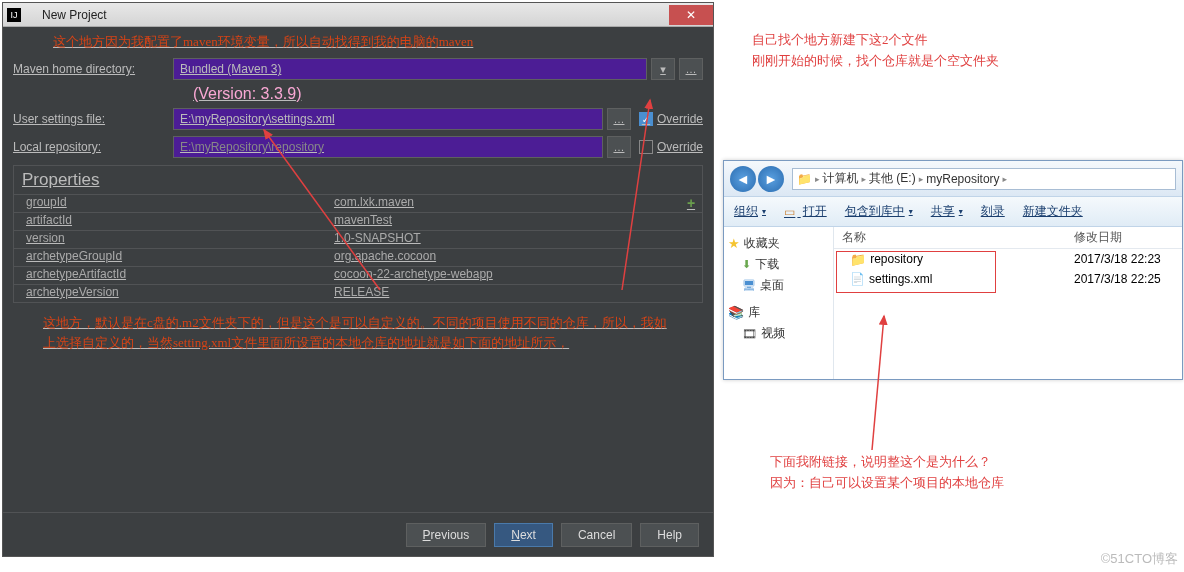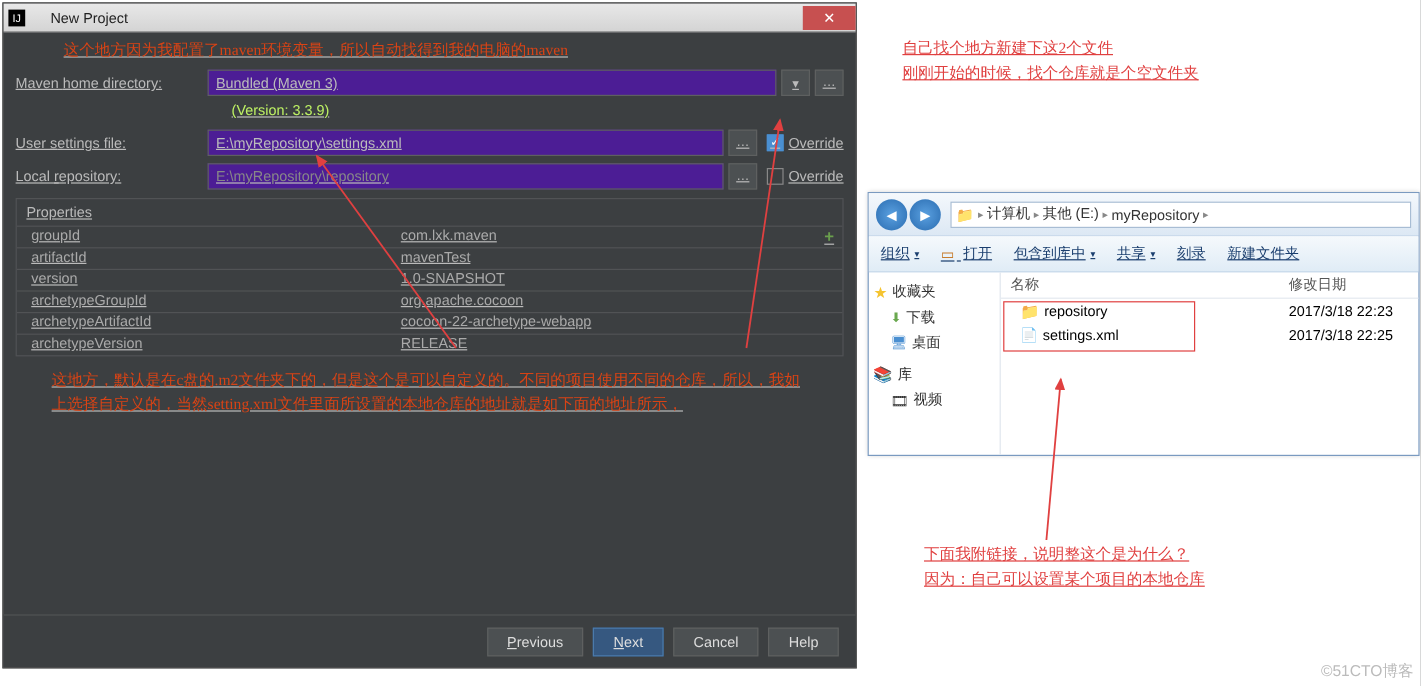--- a/index.html
+++ b/index.html
@@ -17,24 +17,24 @@
 
 .form-row { display: flex; align-items: center; margin: 4px 0; height: 24px; }
 .form-label { width: 160px; color: #bbb; font-size: 12px; }
 .form-label u { text-decoration: underline; }
 .form-input { flex: 1; height: 22px; background: #4c1d95; border: 1px solid #5e6060; color: #bbb; padding: 0 6px; font-size: 12px; display: flex; align-items: center; }
 .form-input.ro { color: #888; }
 .btn-sm { width: 24px; height: 22px; background: #4c5052; border: 1px solid #5e6060; margin-left: 4px; display: flex; align-items: center; justify-content: center; color: #bbb; font-size: 11px; cursor: pointer; }
 .chk { width: 14px; height: 14px; border: 1px solid #888; margin: 0 4px 0 8px; display: inline-flex; align-items: center; justify-content: center; }
 .chk.on { background: #4a8fd1; border-color: #4a8fd1; color: #fff; font-size: 10px; }
 .ov-label { color: #bbb; font-size: 12px; }
-.version-row { padding-left: 180px; color: #bef264; font-size: 12px; height: 18px; }
+.version-row { padding-left: 180px; color: #f9a8d4; font-size: 16px; height: 18px; }
 
 .props { border: 1px solid #515355; margin-top: 6px; }
-.props-head { padding: 4px 8px; color: #bbb; font-size: 12px; }
+.props-head { padding: 4px 8px; color: #bbb; font-size: 17px; }
 .props-table { }
 .props-row { display: flex; height: 18px; font-size: 12px; color: #aaa; border-top: 1px solid #515355; }
 .props-key { width: 320px; padding-left: 12px; }
 .props-val { flex: 1; }
 .props-act { width: 22px; text-align: center; }
 .add-btn { color: #6a9f4d; cursor: pointer; font-size: 14px; font-weight: bold; }
 
 .note-mid { color: #d84315; font-size: 13px; font-family: "SimSun", serif; padding: 10px 30px 0 30px; line-height: 1.5; }
 
 .ij-footer { position: absolute; bottom: 0; left: 0; right: 0; height: 44px; border-top: 1px solid #515355; display: flex; align-items: center; justify-content: flex-end; padding-right: 14px; gap: 8px; background: #3c3f41; }
@@ -63,21 +63,21 @@
 .exp-list { flex: 1; font-size: 12px; position: relative; }
 .list-head { display: flex; height: 22px; border-bottom: 1px solid #e4e9ef; color: #555; }
 .col-name { width: 240px; padding-left: 8px; display: flex; align-items: center; }
 .col-date { flex: 1; display: flex; align-items: center; }
 .list-row { display: flex; height: 20px; align-items: center; cursor: pointer; }
 .folder-ico { color: #f5c04a; margin: 0 4px 0 8px; font-size: 13px; }
 .file-ico { color: #bbb; margin: 0 4px 0 8px; font-size: 12px; }
 .redbox { position: absolute; border: 1px solid #e04040; left: 2px; top: 24px; width: 160px; height: 42px; pointer-events: none; }
 
 
-.ann { position: absolute; color: #e04040; font-size: 13px; font-family: "SimSun", serif; line-height: 1.6; text-decoration: underline; }
+.ann { position: absolute; color: #e04040; font-size: 13px; font-family: "SimSun", serif; line-height: 1.6; }
 .watermark { position: absolute; right: 6px; bottom: 4px; color: #bbb; font-size: 13px; }
 
 svg.arrow { position: absolute; pointer-events: none; }
 </style>
 </head>
 <body>
 
 <div class="ij-dialog">
   <div class="ij-titlebar">
     <div class="ij-ico">IJ</div>

